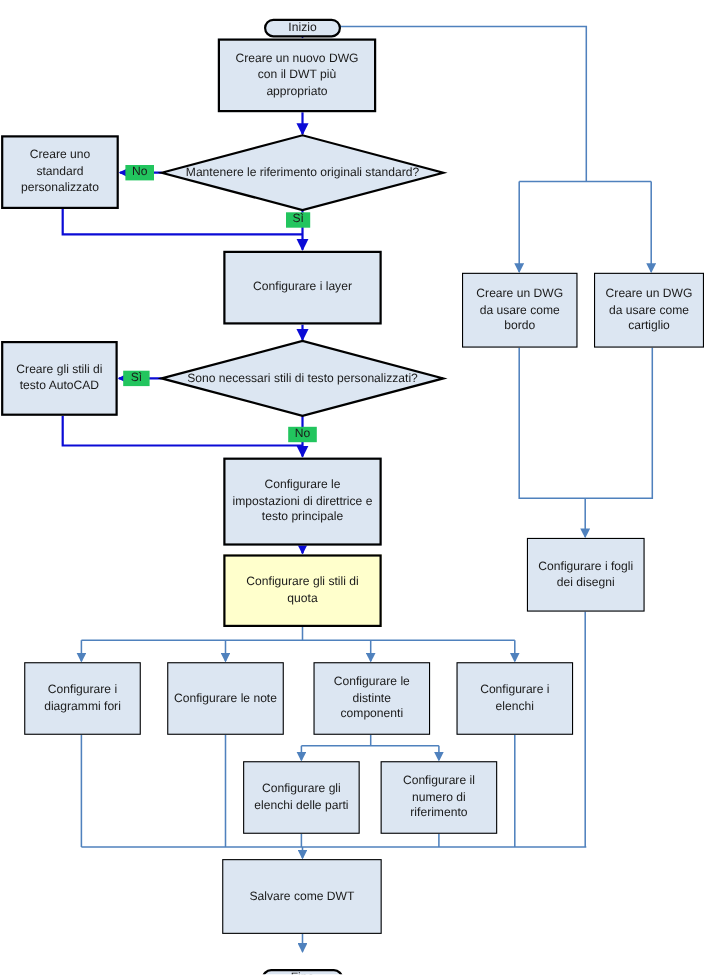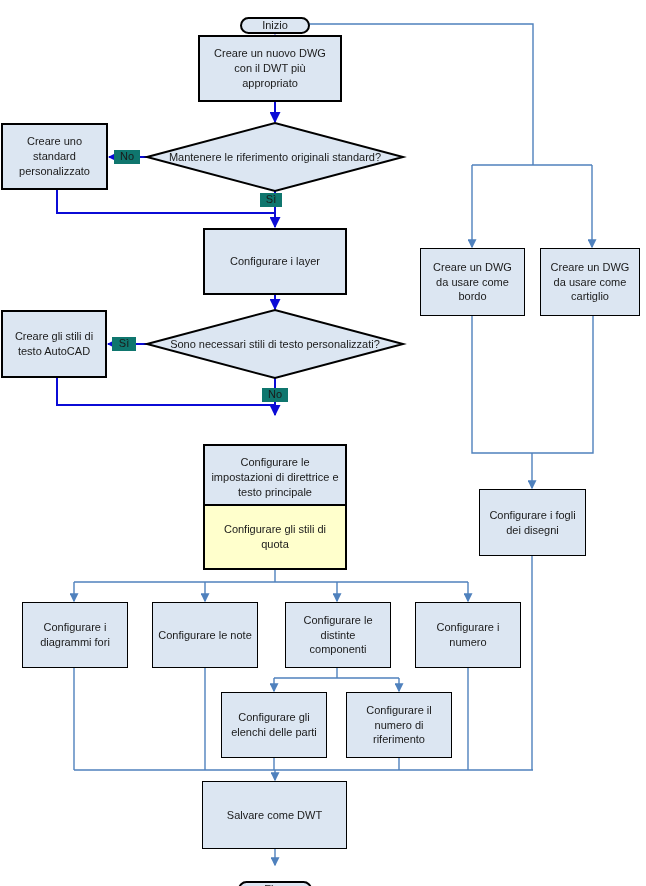--- a/index.html
+++ b/index.html
@@ -18,21 +18,21 @@
   .yellow { background:#ffffcc; }
   .oval { border-radius:10px; border-width:2px; padding:0 4px; line-height:1.1;margin-top:15px; }
   .dwrap { position:absolute; }
   .dwrap svg { overflow:visible; display:block; }
   .dlabel {
     position:absolute; left:0; top:0; right:0; bottom:0;
     display:flex; align-items:center; justify-content:center; text-align:center;
   }
   .dlabel span { display:inline-block; max-width:215px; line-height:1.35; }
   .lbl {
-    position:absolute; background:#0f766e; padding:0 1px; text-align:center;
+    position:absolute; background:#22c55e; padding:0 1px; text-align:center;
     line-height:13px; height:14px;
   }
 </style>
 </head>
 <body>
 
 <div class="canvas">
 
   <svg class="layer" width="646" height="886">
     <defs>
@@ -117,21 +117,21 @@
     </svg>
     <div class="dlabel">
         <span>Sono necessari stili di testo personalizzati?</span>
       </div>
   </div>
 
   <div class="node thick" style="left:1px;top:310px;width:106px;height:68px;">
     <span>Creare gli stili di testo AutoCAD</span>
   </div>
 
-  <div class="node thick" style="left:203px;top:416px;width:144px;height:67px;margin-top:28px;">
+  <div class="node thick" style="left:203px;top:416px;width:144px;height:80px;">
     <span>Configurare le impostazioni di direttrice e testo principale</span>
   </div>
 
   <div class="node thick yellow" style="left:203px;top:504px;width:144px;height:66px;">
     <span>Configurare gli stili di quota</span>
   </div>
 
   <div class="node" style="left:420px;top:248px;width:105px;height:68px;">
     <span>Creare un DWG da usare come bordo</span>
   </div>
@@ -145,21 +145,21 @@
   <div class="node" style="left:22px;top:602px;width:106px;height:66px;">
     <span>Configurare i diagrammi fori</span>
   </div>
   <div class="node" style="left:152px;top:602px;width:106px;height:66px;">
     <span>Configurare le note</span>
   </div>
   <div class="node" style="left:285px;top:602px;width:106px;height:66px;">
     <span>Configurare le distinte componenti</span>
   </div>
   <div class="node" style="left:415px;top:602px;width:106px;height:66px;">
-    <span>Configurare i numero</span>
+    <span>Configurare i elenchi</span>
   </div>
 
   <div class="node" style="left:221px;top:692px;width:106px;height:66px;">
     <span>Configurare gli elenchi delle parti</span>
   </div>
   <div class="node" style="left:346px;top:692px;width:106px;height:66px;">
     <span>Configurare il numero di riferimento</span>
   </div>
 
   <div class="node" style="left:202px;top:781px;width:145px;height:68px;text-align:right;">

